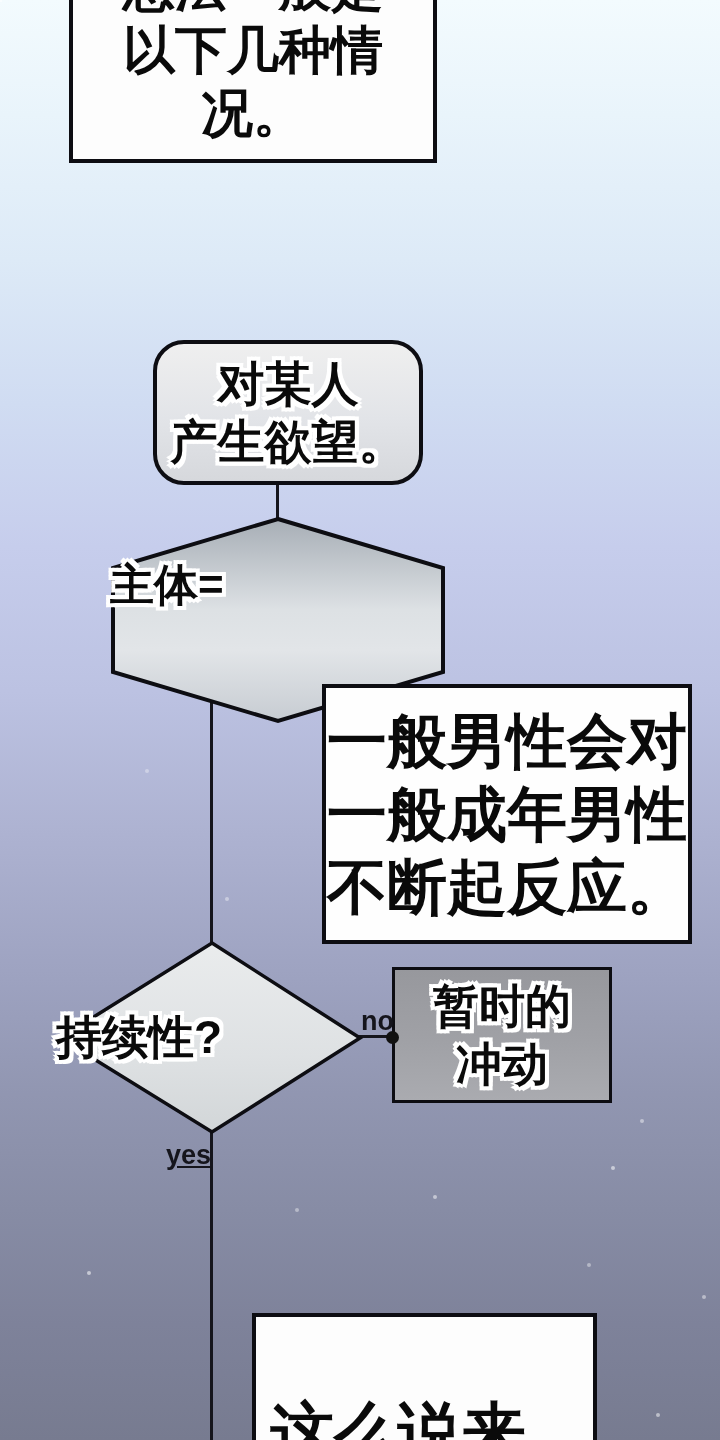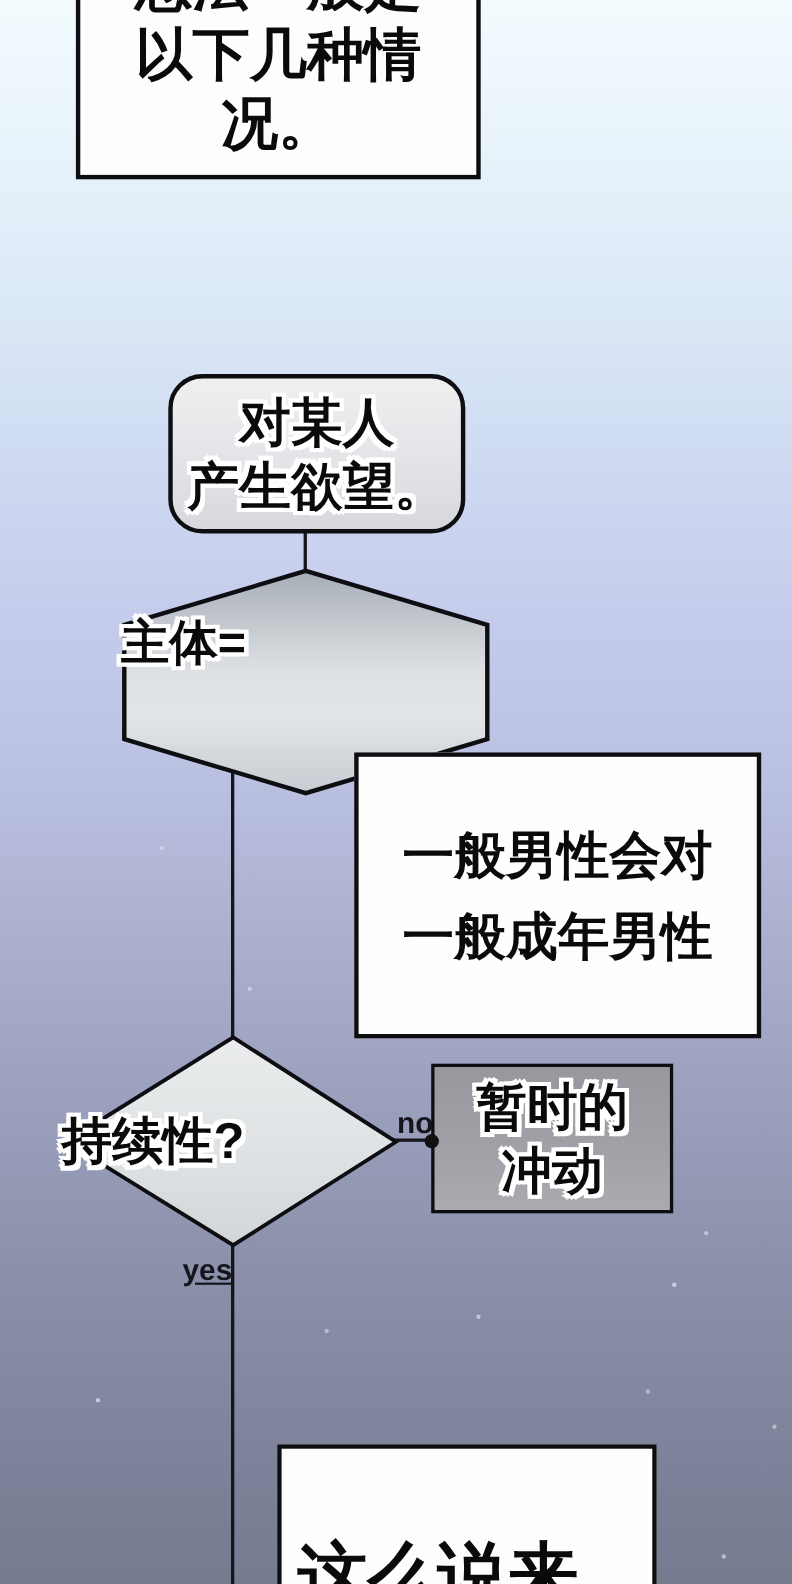--- a/index.html
+++ b/index.html
@@ -51,21 +51,21 @@
     font-weight:bold;color:#15151c;
     font-size:27px;line-height:27px;text-align:center;
   }
   #intro-box{left:69px;top:-64px;width:368px;height:227px;z-index:3;
     font-size:52px;line-height:63px;justify-content:flex-end;padding-bottom:14px;}
   #desire-box{left:153px;top:340px;width:270px;height:145px;z-index:3;
     font-size:47px;line-height:58px;border-radius:31px;}
   #hex-svg{left:110px;top:516px;}
   #hex-label{left:110px;top:556px;width:336px;font-size:44px;line-height:57px;}
   #note-box{left:322px;top:684px;width:370px;height:260px;z-index:5;
-    font-size:47px;line-height:73px;background:#fefefe;}
+    font-size:60px;line-height:73px;background:#fefefe;}
   #diamond-svg{left:54px;top:937px;}
   #diamond-label{left:56px;top:1014px;width:312px;font-size:46px;line-height:46px;}
   #temporary-box{left:392px;top:967px;width:220px;height:136px;z-index:2;
     font-size:46px;line-height:58px;text-align:center;}
   #conclusion-box{left:252px;top:1313px;width:345px;height:150px;z-index:5;
     font-size:64px;line-height:64px;justify-content:flex-start;padding-top:83px;}
   #no-label{left:361px;top:1008px;}
   #yes-label{left:166px;top:1142px;text-decoration:underline;}
   #connector-desire-hex{left:276px;top:483px;width:3px;height:39px;}
   #connector-hex-diamond{left:210px;top:698px;width:3px;height:248px;}
@@ -124,20 +124,21 @@
     </defs>
     <polygon points="168,3 333,52 333,156 168,205 3,156 3,52" fill="url(#hexg)" stroke="#0d0d12" stroke-width="4"></polygon>
   </svg>
   <div class="shape-label outlined" id="hex-label">
     <div>主体=</div>
   </div>
 
   <div class="node" id="note-box">
     <div>一般男性会对</div>
     <div>一般成年男性</div>
+    <div>不断起反应。</div>
   </div>
 
   <svg class="shape-svg" id="diamond-svg" width="312" height="202" viewBox="0 0 312 202">
     <defs>
       <linearGradient id="diag" x1="0" y1="0" x2="0" y2="1">
         <stop offset="0" stop-color="#eaeced"></stop>
         <stop offset="0.6" stop-color="#dee1e3"></stop>
         <stop offset="1" stop-color="#d2d6d8"></stop>
       </linearGradient>
     </defs>

